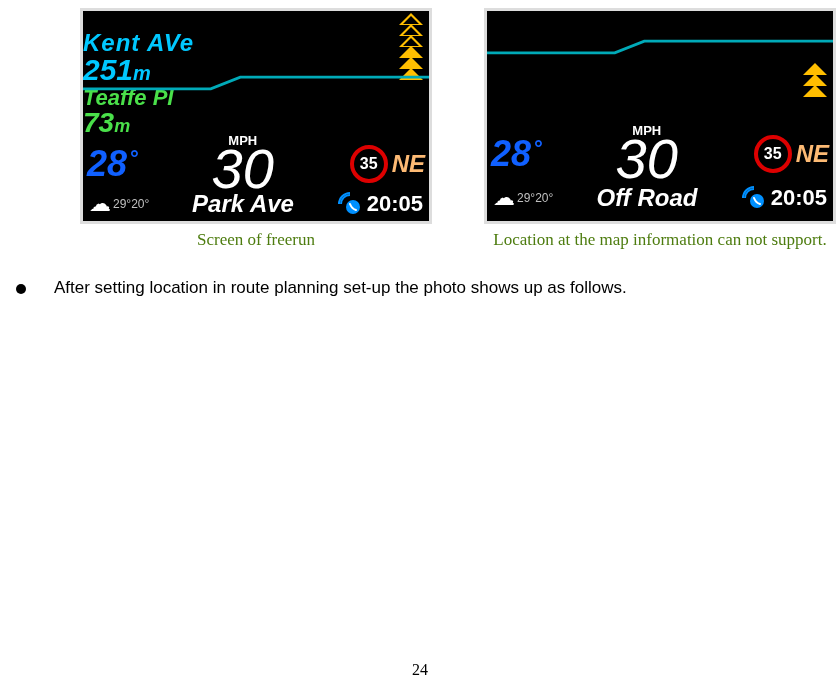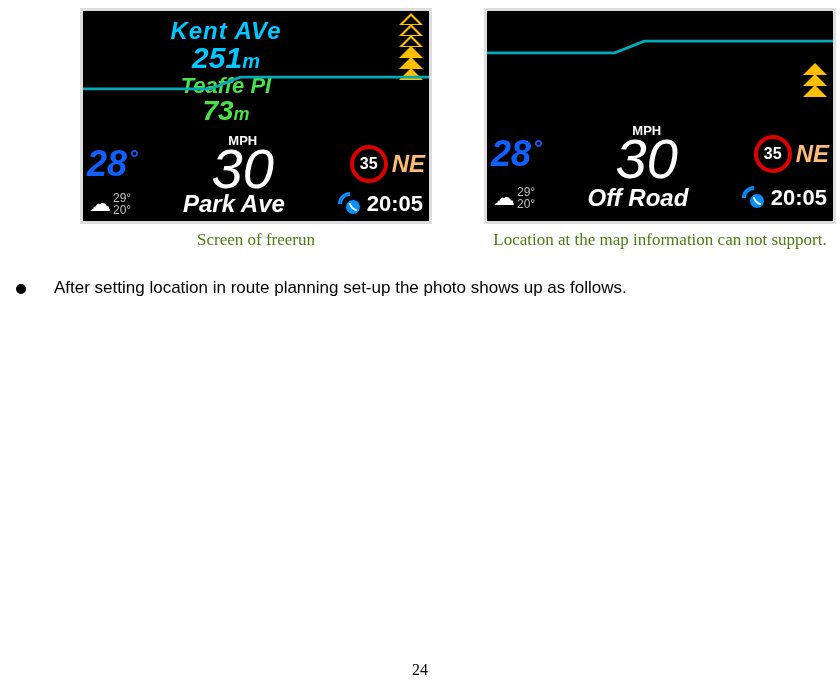--- a/index.html
+++ b/index.html
@@ -36,22 +36,22 @@
     top: 64px;
     left: 0;
     width: 100%;
     height: 16px;
     pointer-events:none;
   }
   .roadline svg { width: 100%; height: 100%; display:block; }
   
   .nav1 {
     position: absolute;
-    top: 4px; left: 0; right: 60px;
-    text-align: center;
+    top: 16px; left: 0; right: 60px;
+    text-align: left;
   }
   .nav1 .l1 { color:#00c8ff; font-weight:bold; font-style:italic; font-size:24px; margin-top:2px; letter-spacing:1px; }
   .nav1 .l2 { color:#00c8ff; font-weight:bold; font-style:italic; font-size:30px; margin-top:-4px;}
   .nav1 .l2 .unit { font-size:20px; }
   .nav1 .l3 { color:#4ae04a; font-weight:bold; font-style:italic; font-size:22px; margin-top:-2px;}
   .nav1 .l4 { color:#4ae04a; font-weight:bold; font-style:italic; font-size:28px; margin-top:-4px;}
   .nav1 .l4 .unit { font-size:18px; }
   
   .arrows {
     position: absolute;
@@ -97,21 +97,21 @@
   .bottomrow {
     position:absolute;
     left:0;right:0;top:174px;height:38px;
     display:flex;align-items:center;
   }
   .weather {
     display:flex;align-items:center;gap:2px;
     padding-left:6px;
   }
   .cloud { color:#fff; font-size:22px; }
-  .temps { display:flex;flex-direction:column;line-height:1; }
+  .temps { display:flex;flex-direction:row;line-height:1; }
   .temps span { color:#c0c0c0; font-size:12px; }
   .streetwrap { flex:1; text-align:center; }
   .street { color:#fff; font-weight:bold; font-style:italic; font-size:24px;}
   .callblock { display:flex; align-items:center; gap:4px; padding-right:6px;}
   .callicon {
     width:26px;height:26px;border-radius:50%;
     background:#000;display:flex;align-items:center;justify-content:center;
     position:relative;
   }
   .callicon svg{width:26px;height:26px;}

